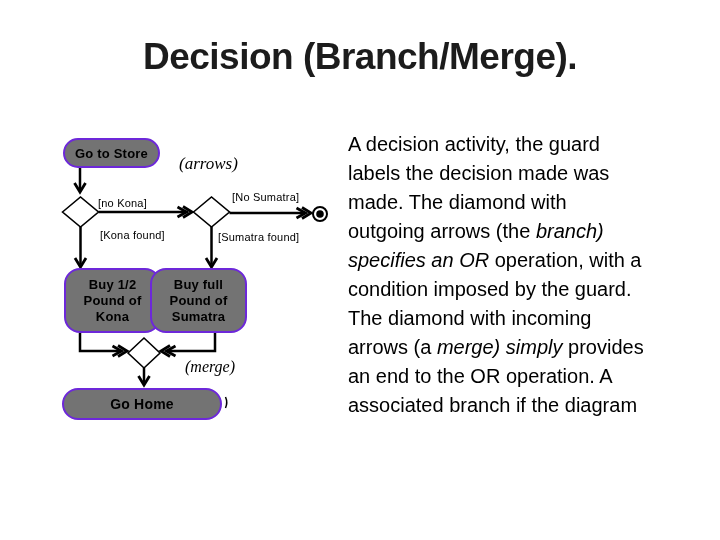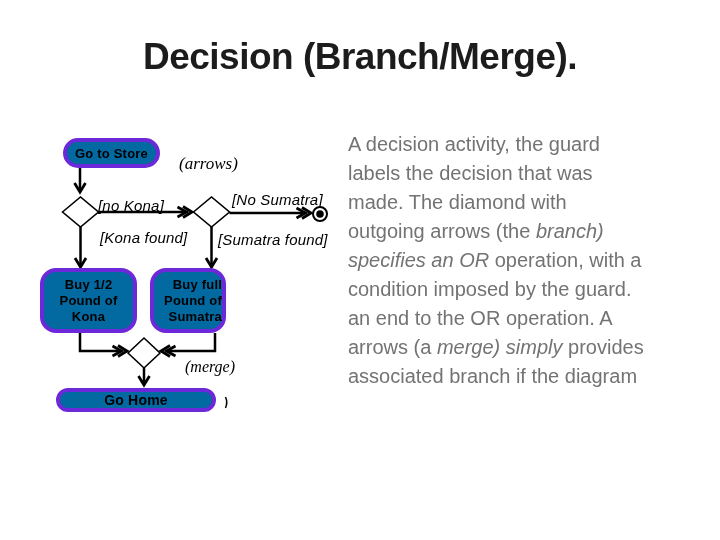--- a/index.html
+++ b/index.html
@@ -6,40 +6,39 @@
   body{
     width:720px;height:540px;position:relative;overflow:hidden;
     background:#ffffff;font-family:"Liberation Sans",sans-serif;
   }
   .title{
     position:absolute;left:0;top:36px;width:720px;text-align:center;
     font-size:37px;font-weight:bold;color:#1c1c1c;letter-spacing:-0.5px;
   }
   .body-text{
     position:absolute;left:348px;top:130px;width:345px;
-    font-size:20px;line-height:29px;color:#737373;
+    font-size:20px;line-height:29px;color:#000000;
   }
   .body-text .tline{white-space:nowrap;height:29px;}
   .body-text .em{font-style:italic;}
   .diagram{
     position:absolute;left:40px;top:130px;width:300px;height:300px;color:#000;
   }
   .diagram svg{position:absolute;left:0;top:0;}
   .node{
-    position:absolute;border:4px solid #6d28d9;background:#0369a1;
+    position:absolute;border:2px solid #6d28d9;background:#737373;
     display:flex;align-items:center;justify-content:center;
     font-weight:bold;font-size:13px;color:#000;letter-spacing:0.2px;
     box-sizing:border-box;text-align:center;
   }
   .oval{border-radius:16px;}
   .abox{border-radius:16px;flex-direction:column;line-height:16px;}
   .guard{
-    position:absolute;font-size:15px;color:#000;white-space:nowrap;
+    position:absolute;font-size:11px;color:#000;white-space:nowrap;
     letter-spacing:0.2px;
-    font-style:italic;
   }
   .annot{
     position:absolute;font-family:"Liberation Serif",serif;font-style:italic;
     color:#000;white-space:nowrap;
   }
 </style>
 </head>
 <body>
 
 <div class="title">Decision (Branch/Merge).</div>
@@ -92,40 +91,41 @@
   </div>
 
   <div class="guard" style="left:58px;top:67px;">[no  Kona]</div>
   <div class="guard" style="left:192px;top:61px;">[No Sumatra]</div>
   <div class="guard" style="left:44px;top:99px;margin-left:16px;">[Kona found]</div>
   <div class="guard" style="left:178px;top:101px;text-align:right;">[Sumatra found]</div>
 
   <div class="annot" style="left:139px;top:24px;font-size:17px;">(arrows)</div>
   <div class="annot" style="left:145px;top:228px;font-size:16px;text-align:right;">(merge)</div>
 
-  <div class="node abox" style="left:0;top:138px;width:97px;height:65px;">
+  <div class="node abox" style="left:24px;top:138px;width:97px;height:65px;">
     <div>Buy 1/2</div>
     <div>Pound of</div>
     <div>Kona</div>
   </div>
 
-  <div class="node abox" style="left:110px;top:138px;width:76px;height:65px;align-items:flex-end;">
+  <div class="node abox" style="left:110px;top:138px;width:97px;height:65px;">
     <div>Buy full</div>
     <div>Pound of</div>
     <div>Sumatra</div>
   </div>
 
-  <div class="node oval" style="left:16px;top:258px;width:160px;height:24px;font-size:14px;">
+  <div class="node oval" style="left:22px;top:258px;width:160px;height:32px;font-size:14px;">
     <span>Go Home</span>
   </div>
 </div>
 
 <div class="body-text">
     <div class="tline"><span>A decision activity, the guard</span></div>
-    <div class="tline"><span>labels the decision that was</span></div>
+    <div class="tline"><span>labels the decision made was</span></div>
     <div class="tline"><span>made. The diamond with</span></div>
     <div class="tline"><span>outgoing arrows (the </span><span class="em">branch)</span></div>
     <div class="tline"><span class="em">specifies an OR</span><span> operation, with a</span></div>
     <div class="tline"><span>condition imposed by the guard.</span></div>
+    <div class="tline"><span>The diamond with incoming</span></div>
+    <div class="tline"><span>arrows (a </span><span class="em">merge) simply</span><span> provides</span></div>
     <div class="tline"><span>an end to the OR operation. A</span></div>
-    <div class="tline"><span>arrows (a </span><span class="em">merge) simply</span><span> provides</span></div>
     <div class="tline"><span>associated branch if the diagram</span></div>
   </div>
 
 </body></html>

